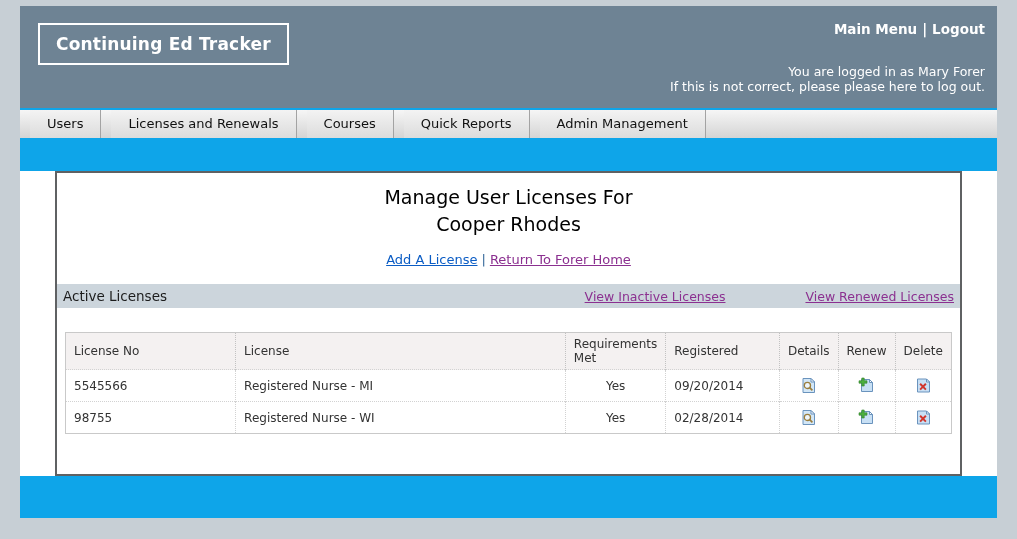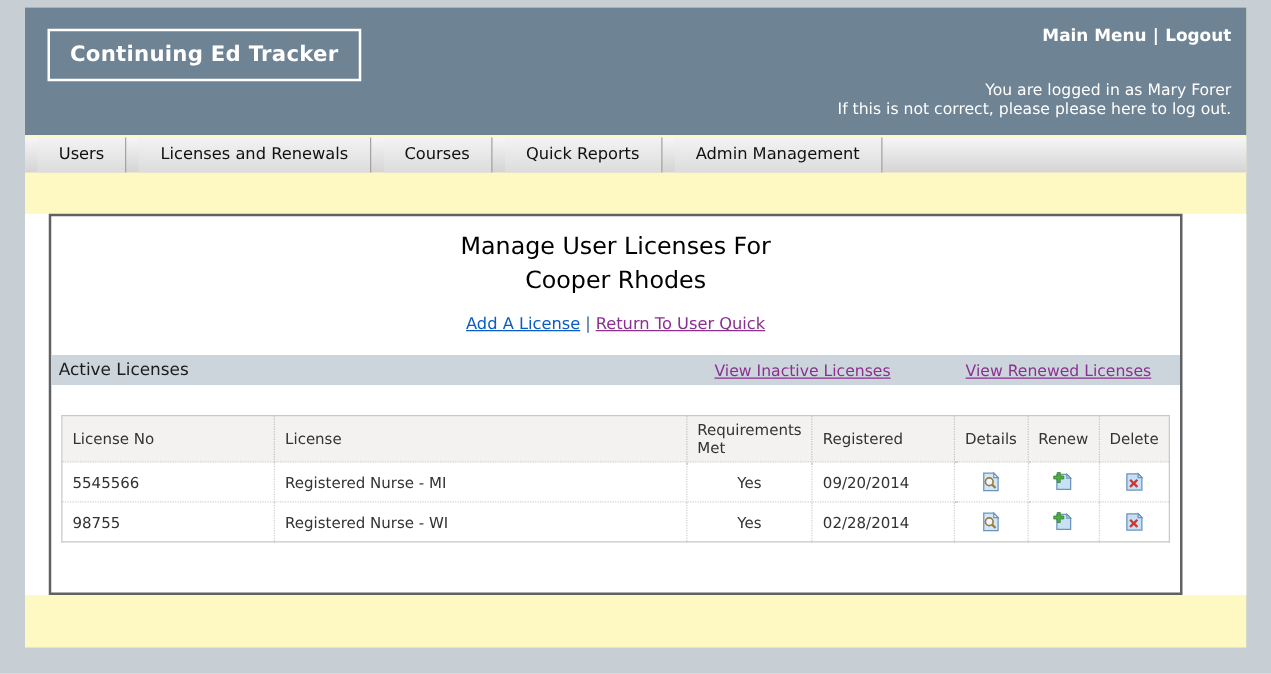--- a/index.html
+++ b/index.html
@@ -6,21 +6,21 @@
   html,body { width:1017px; height:539px; }
   body {
     background:#c7cfd5;
     font-family:"DejaVu Sans","Liberation Sans",sans-serif;
     position:relative;
     overflow:hidden;
   }
   .page-container {
     position:absolute; left:20px; top:6px;
     width:977px; height:512px;
-    background:#fef9c3;
+    background:#0ea5e9;
   }
   
   .site-header {
     height:102px; background:#6e8394; position:relative;
   }
   .logo-box {
     position:absolute; left:18px; top:17px;
     border:2px solid #ffffff;
     padding:9px 16px;
     color:#ffffff; font-size:17px; font-weight:bold;
@@ -45,41 +45,41 @@
     padding:0 17px; line-height:28px;
     font-size:13px; color:#111111;
     border-right:1px solid #a3a3a3;
     cursor:pointer; white-space:nowrap;
     background:linear-gradient(#f3f3f3,#dcdcdc);
     margin-left:10px;
   }
   
   .content { position:relative; background:#ffffff; }
   .panel {
-    margin-left:19px; margin-top:33px;
+    margin-left:35px; margin-top:33px;
     width:907px; height:305px;
     border:2px solid #5f6163; background:#ffffff;
   }
   .panel-title {
     text-align:center; padding-top:11px;
     font-size:19px; color:#000000; line-height:1.4;
   }
   .top-links { text-align:center; margin-top:15px; font-size:13px; color:#333; }
   .top-links .sep { color:#336699; padding:0 4px; }
   a.link-blue { color:#0b5cc4; text-decoration:underline; cursor:pointer; }
   a.link-purple { color:#8b3090; text-decoration:underline; cursor:pointer; }
   .section-bar {
     margin-top:17px; height:24px; background:#ccd5dc;
     display:flex; align-items:center;
     font-size:13.5px; color:#1c1c1c;
   }
   .section-title { padding-left:6px; white-space:nowrap; }
   .section-links {
-    margin-left:auto; display:flex; gap:60px;
-    padding-right:23px; font-size:12.5px; white-space:nowrap;
+    margin-left:auto; display:flex; gap:80px;
+    padding-right:6px; font-size:12.5px; white-space:nowrap;
   }
   
   .table-wrap { margin:24px 8px 0 8px; }
   table.licenses {
     width:100%; border-collapse:collapse;
     font-size:12px; color:#333333;
     border:1px solid #c9c9c9;
   }
   table.licenses th {
     font-weight:normal; background:#f4f1f1;
@@ -142,21 +142,21 @@
 
   <div class="content">
     <div class="panel">
 
       <div class="panel-title">
         <div>Manage User Licenses For</div>
         <div>Cooper Rhodes</div>
       </div>
 
       <div class="top-links">
-        <a class="link-blue">Add A License</a><span class="sep">|</span><a class="link-purple">Return To User Quick</a>
+        <a class="link-blue">Add A License</a><span class="sep">|</span><a class="link-purple">Return To Forer Home</a>
       </div>
 
       <div class="section-bar">
         <span class="section-title">Active Licenses</span>
         <span class="section-links">
           <a class="link-purple">View Inactive Licenses</a>
           <a class="link-purple">View Renewed Licenses</a>
         </span>
       </div>
 

